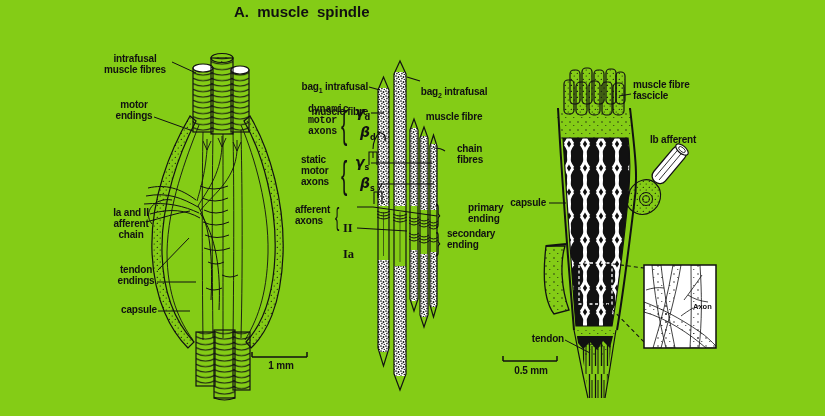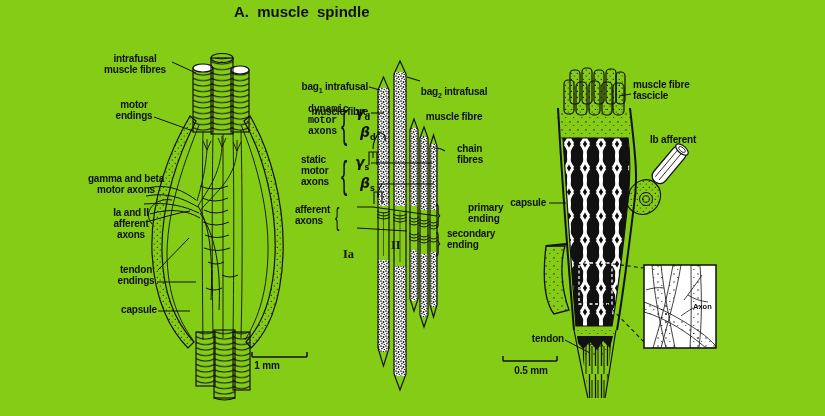--- a/index.html
+++ b/index.html
@@ -311,29 +311,27 @@
       </g>
     </g>
   </svg>
 
   <div class="title" style="left:234px;top:4px;">A. muscle spindle</div>
 
   <div class="lbl ctr" style="left:95px;top:53px;width:80px;">intrafusal
 muscle fibres</div>
   <div class="lbl ctr" style="left:104px;top:99px;width:60px;">motor
 endings</div>
-  <div class="lbl ctr" style="left:85px;top:173px;width:82px;">gamma and beta
-motor axons</div>
   <div class="lbl ctr" style="left:101px;top:207px;width:60px;">Ia and II
 afferent
-axons</div>
+chain</div>
   <div class="lbl ctr" style="left:106px;top:264px;width:60px;">tendon
 endings</div>
   <div class="lbl ctr" style="left:109px;top:304px;width:60px;">capsule</div>
-  <div class="lbl ctr" style="left:241px;top:360px;width:52px;">1 mm</div>
+  <div class="lbl ctr" style="left:255px;top:360px;width:52px;">1 mm</div>
 
   <div class="lbl rgt" style="left:296px;top:70px;width:72px;">
     <span>bag</span><sub style="font-size:7px;">1</sub><span> intrafusal</span><br>
     <span>muscle fibre</span>
   </div>
   <div class="lbl ctr" style="left:416px;top:75px;width:76px;">
     <span>bag</span><sub style="font-size:7px;">2</sub><span> intrafusal</span><br>
     <span>muscle fibre</span>
   </div>
 
@@ -348,21 +346,21 @@
 motor
 axons</div>
   <div class="brc" style="left:341px;top:155px;">{</div>
   <div class="sym" style="left:355px;top:155px;"><span>γ</span><sub>s</sub></div>
   <div class="sym" style="left:360px;top:176px;"><span>β</span><sub>s</sub></div>
 
   <div class="lbl" style="left:295px;top:204px;width:46px;">afferent
 axons</div>
   <div class="brc sm" style="left:335px;top:203px;">{</div>
   <div class="ser" style="left:343px;top:200px;margin-top:48px;">Ia</div>
-  <div class="ser" style="left:343px;top:239px;margin-left:48px;">II</div>
+  <div class="ser" style="left:343px;top:222px;">II</div>
 
   <div class="lbl" style="left:457px;top:143px;width:40px;">chain
 fibres</div>
   <div class="brc sm" style="left:436px;top:200px;">}</div>
   <div class="lbl" style="left:447px;top:202px;width:56px;margin-left:21px;">primary
 ending</div>
   <div class="brc sm" style="left:436px;top:228px;">}</div>
   <div class="lbl" style="left:447px;top:228px;width:60px;">secondary
 ending</div>
 

